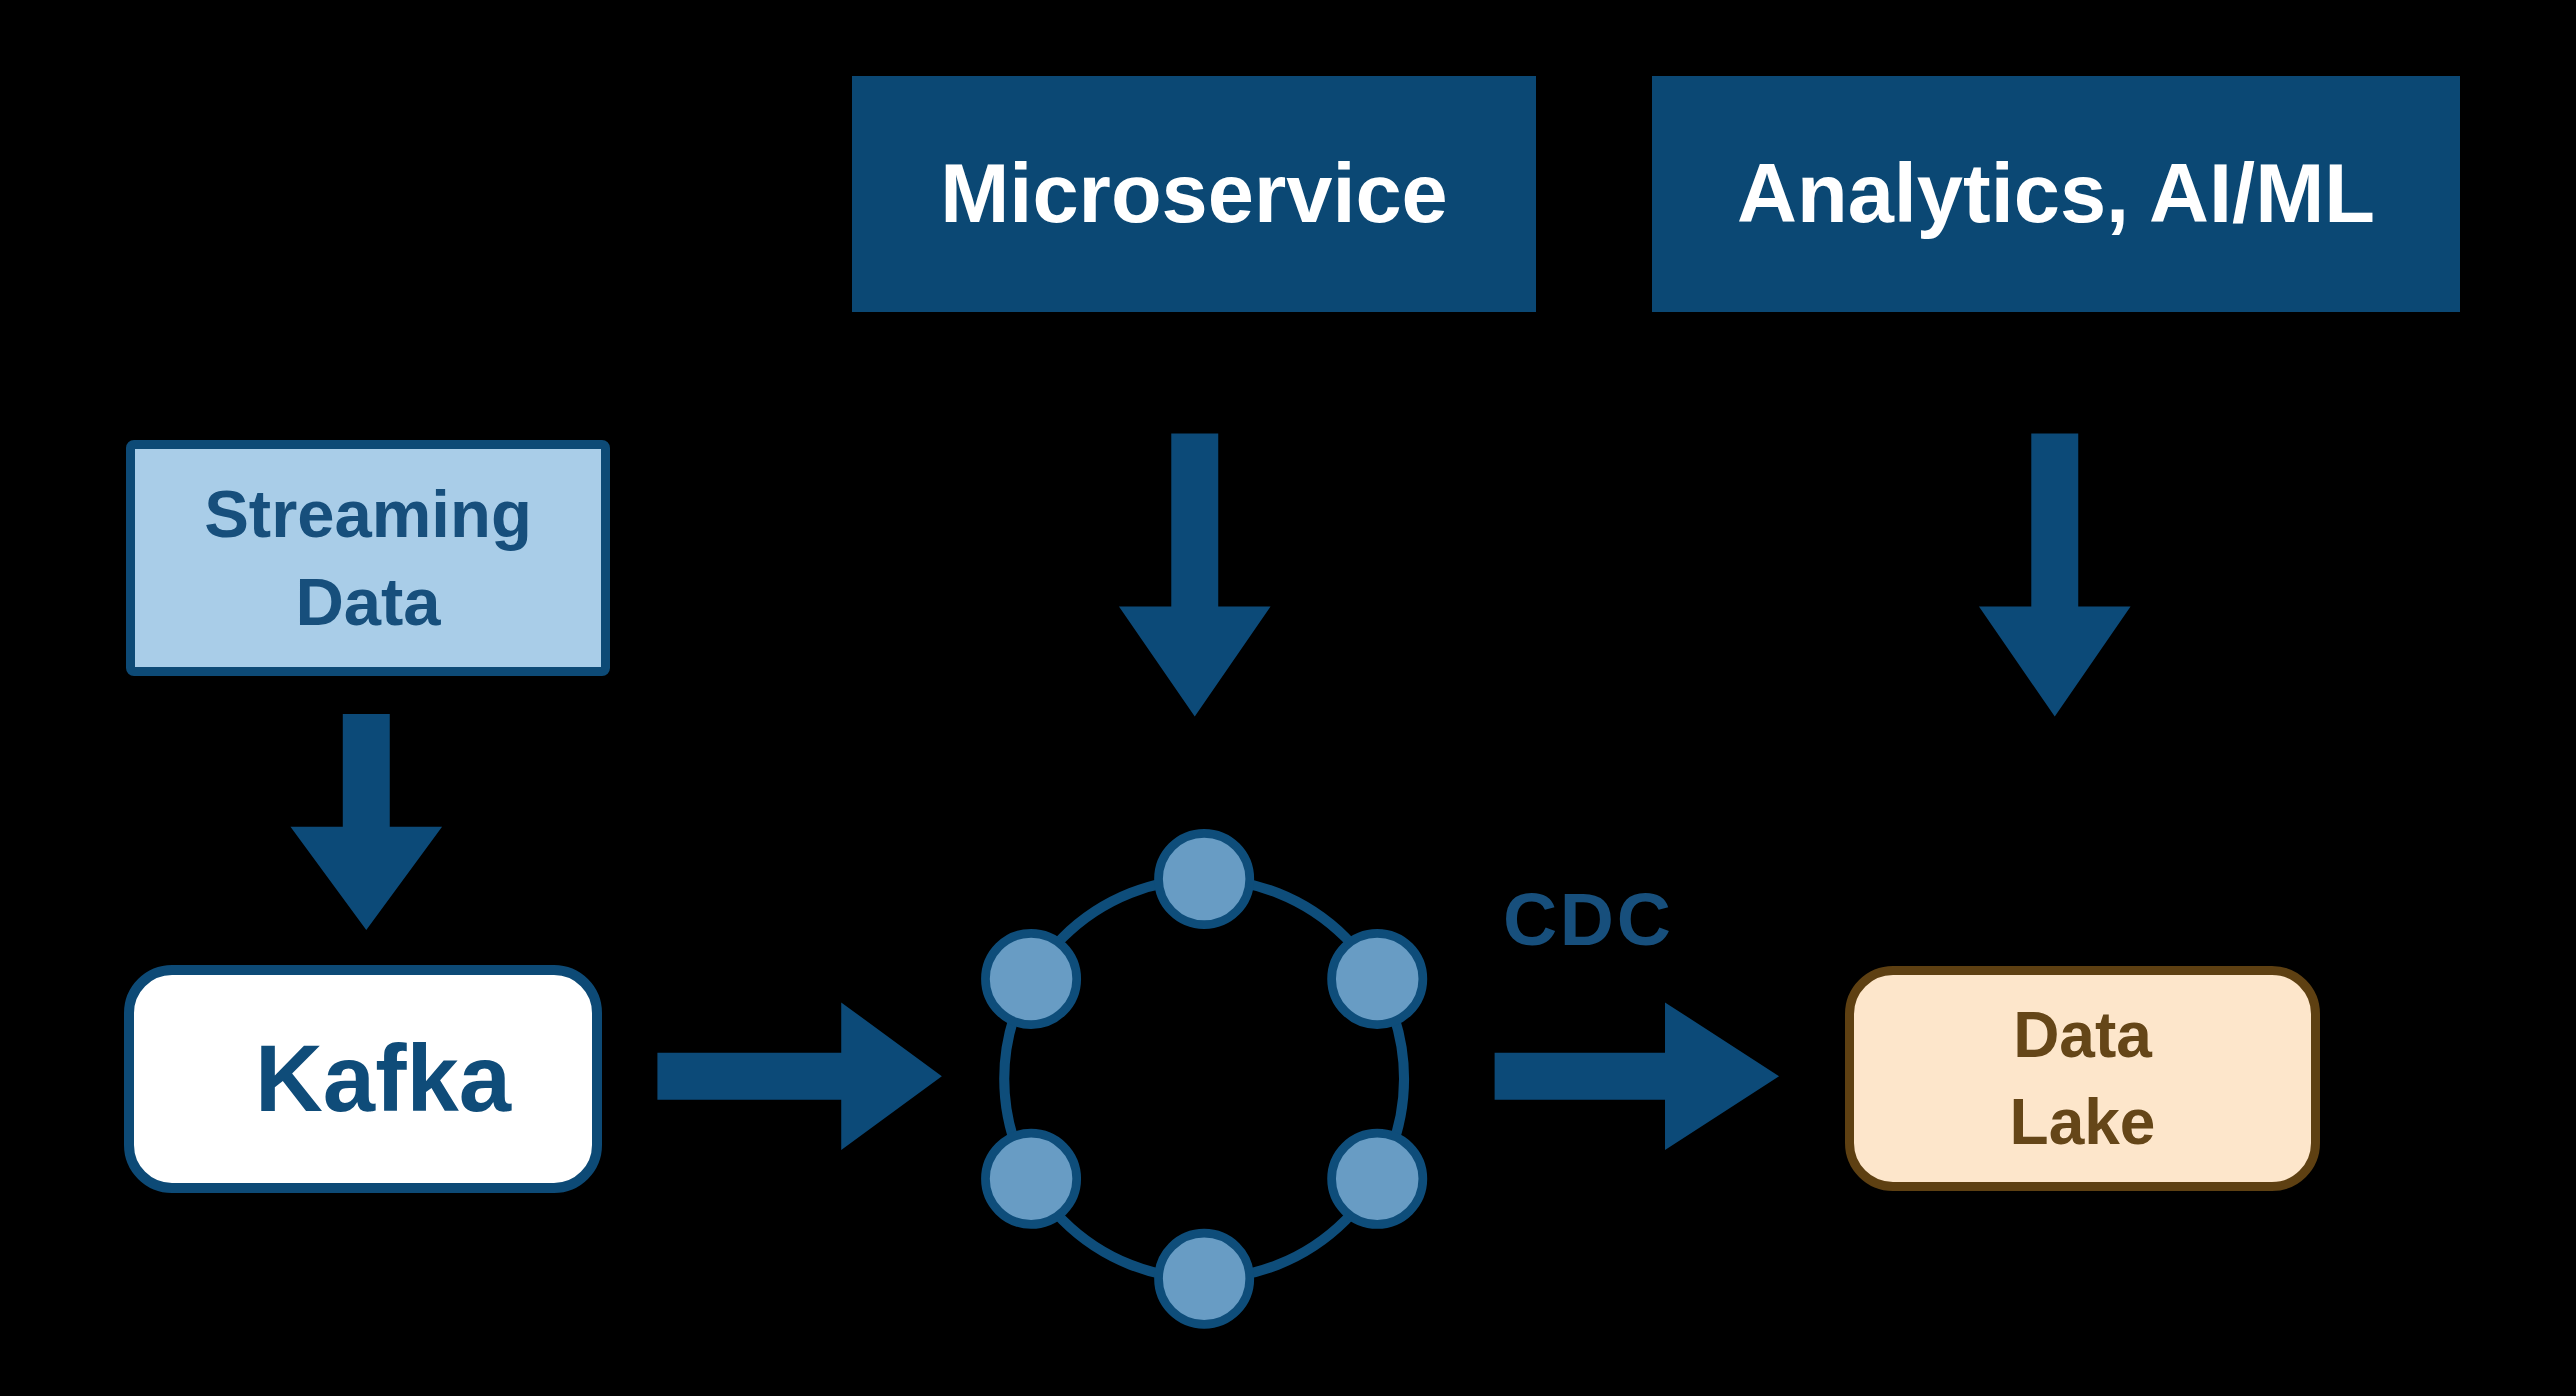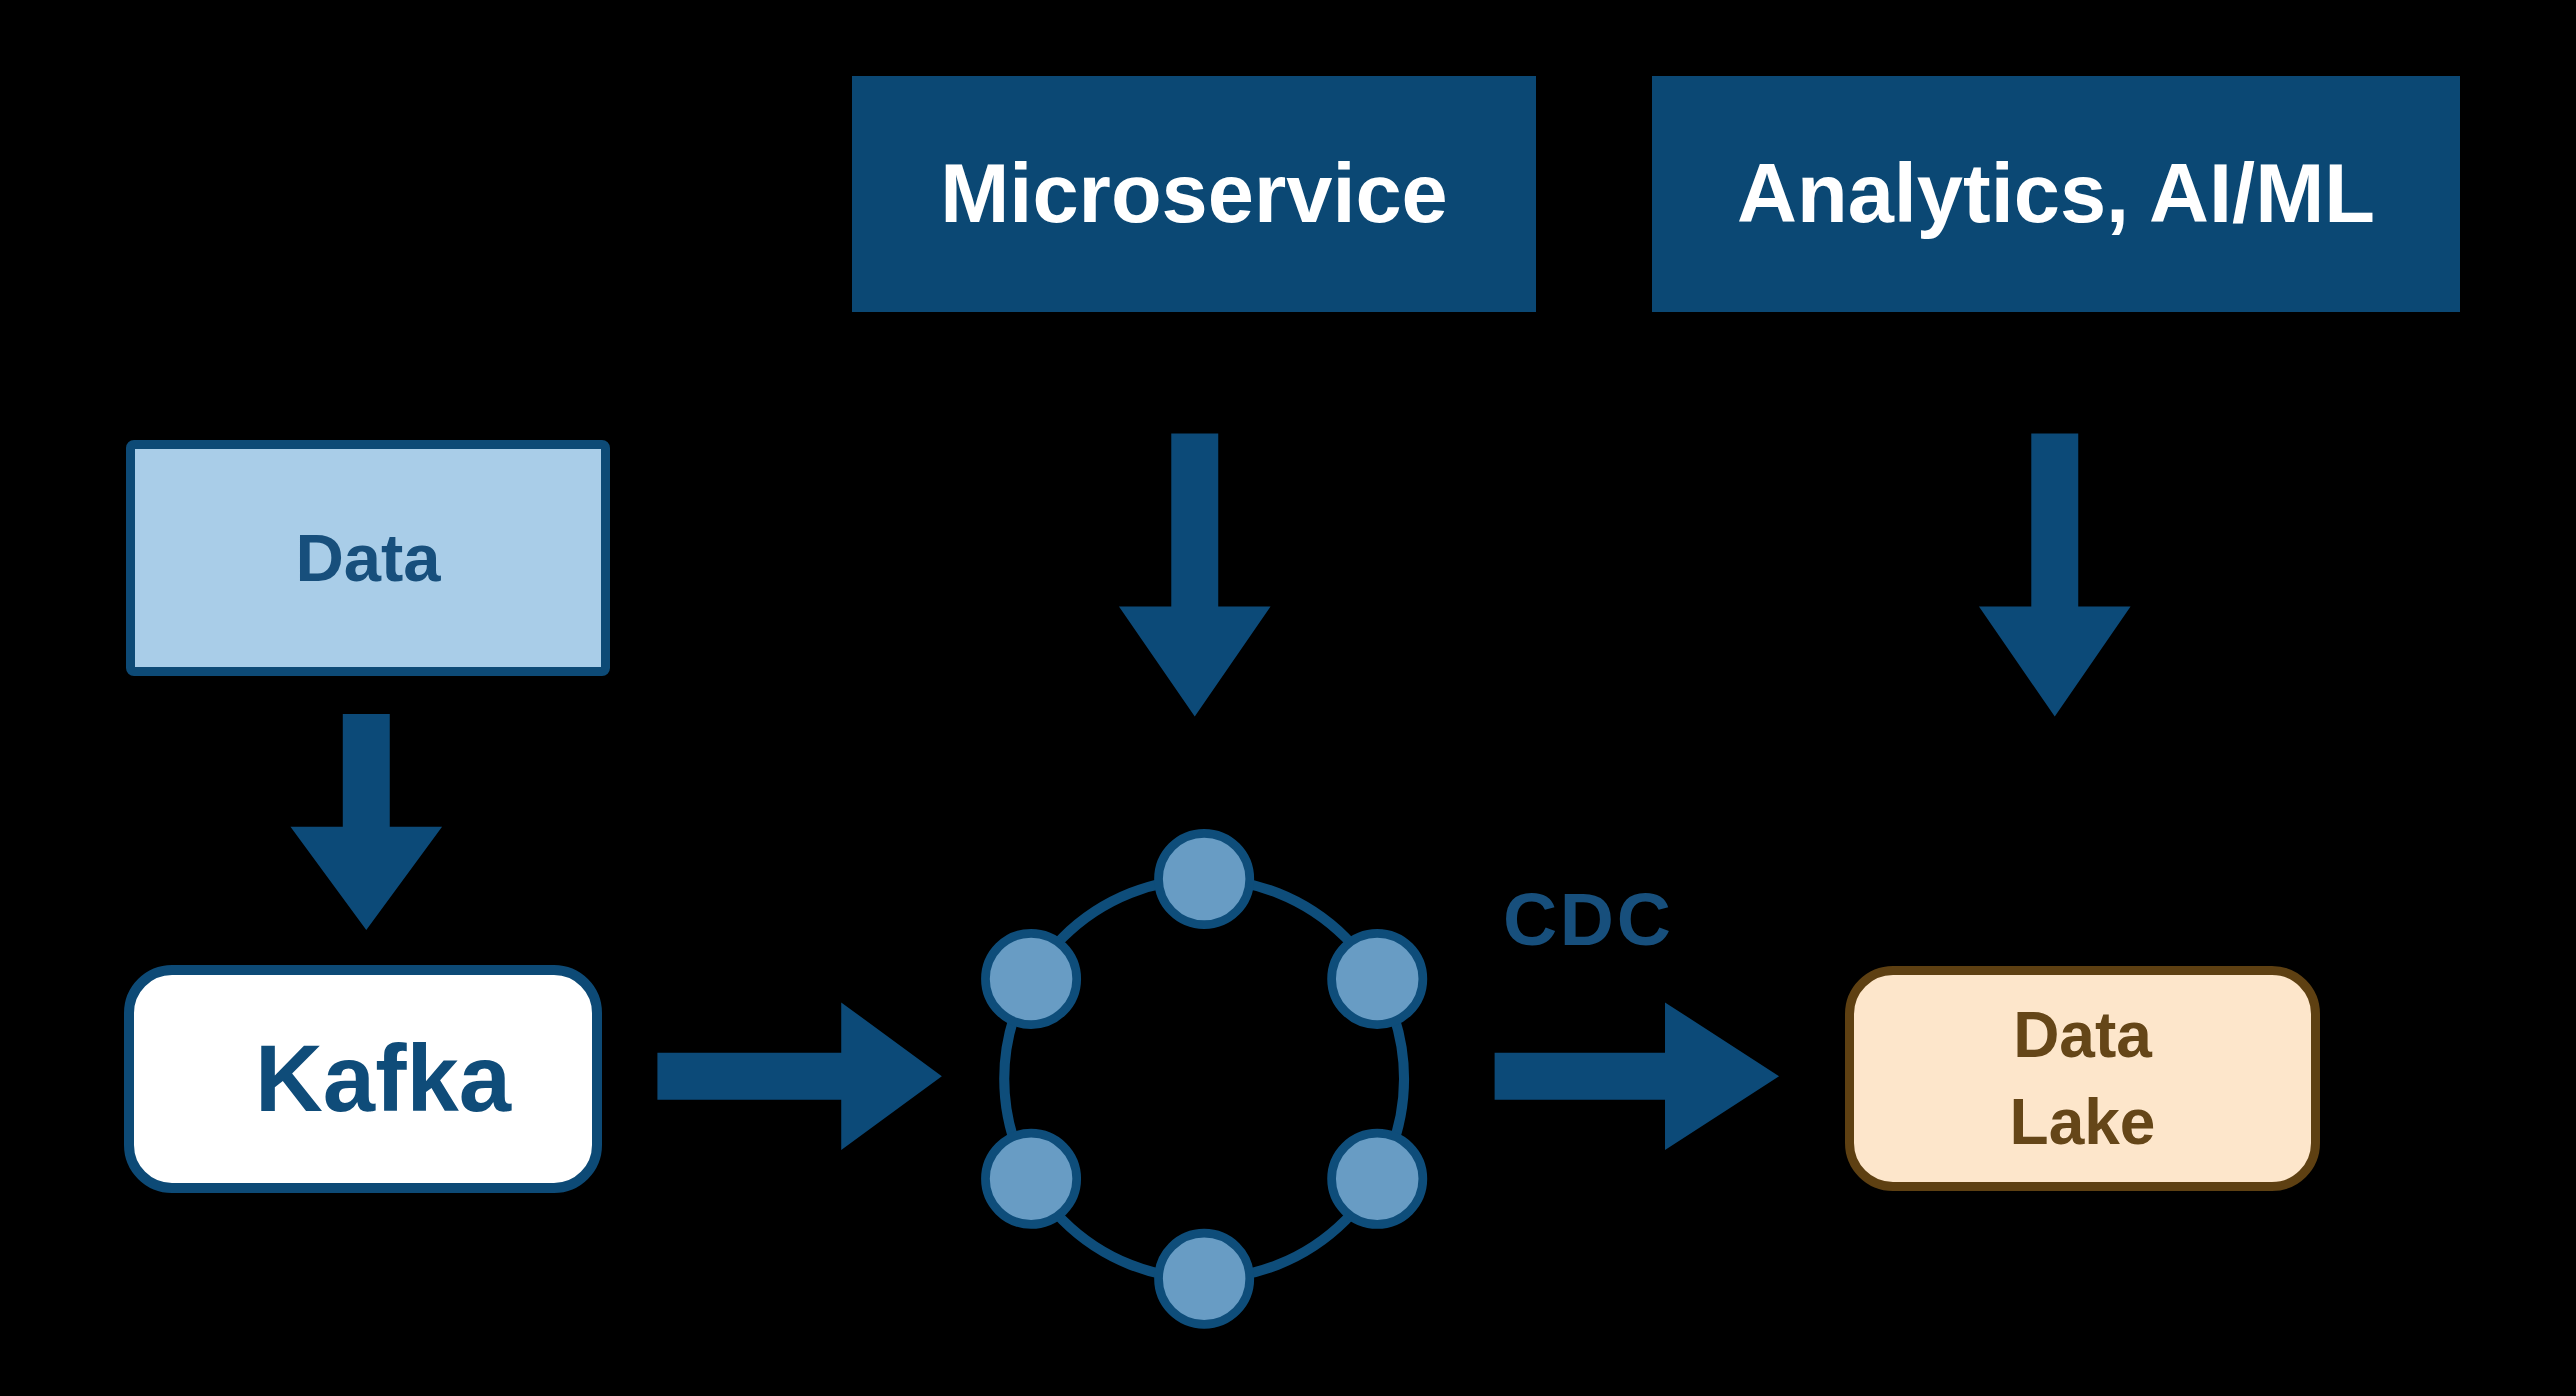--- a/index.html
+++ b/index.html
@@ -106,20 +106,21 @@
   <div class="box header-box box-microservice">
     <span>Microservice</span>
   </div>
 
   <div class="box header-box box-analytics">
     <span>Analytics, AI/ML</span>
   </div>
 
   <div class="box box-streaming">
     <div class="two-line">
+      <span>Streaming</span>
       <span>Data</span>
     </div>
   </div>
 
   <div class="box box-kafka">
     <span>Kafka</span>
   </div>
 
   <div class="box box-datalake">
     <div class="two-line">

